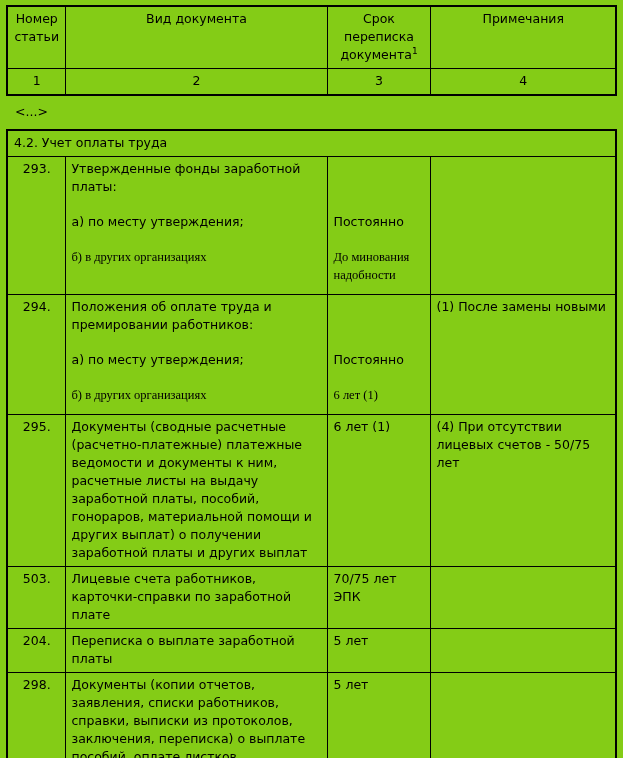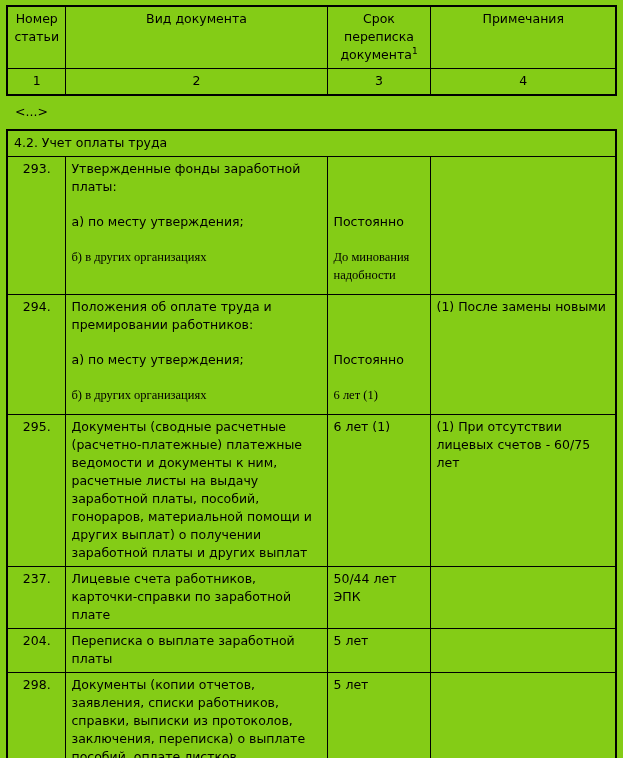--- a/index.html
+++ b/index.html
@@ -159,29 +159,29 @@
         <td>б) в других организациях</td>
         <td>6 лет (1)</td>
       </tr>
     </tbody>
 
     <tbody>
       <tr>
         <td class="num-cell">295.</td>
         <td>Документы (сводные расчетные (расчетно-платежные) платежные ведомости и документы к ним, расчетные листы на выдачу заработной платы, пособий, гонораров, материальной помощи и других выплат) о получении заработной платы и других выплат</td>
         <td>6 лет (1)</td>
-        <td class="note-cell">(1) При отсутствии лицевых счетов - 60/75 лет</td>
-      </tr>
-    </tbody>
-
-    <tbody>
-      <tr>
-        <td class="num-cell">237.</td>
+        <td class="note-cell">(4) При отсутствии лицевых счетов - 50/75 лет</td>
+      </tr>
+    </tbody>
+
+    <tbody>
+      <tr>
+        <td class="num-cell">503.</td>
         <td>Лицевые счета работников, карточки-справки по заработной плате</td>
-        <td>50/44 лет ЭПК</td>
+        <td>70/75 лет ЭПК</td>
         <td class="note-cell"></td>
       </tr>
     </tbody>
 
     <tbody>
       <tr>
         <td class="num-cell">204.</td>
         <td>Переписка о выплате заработной платы</td>
         <td>5 лет</td>
         <td class="note-cell"></td>

